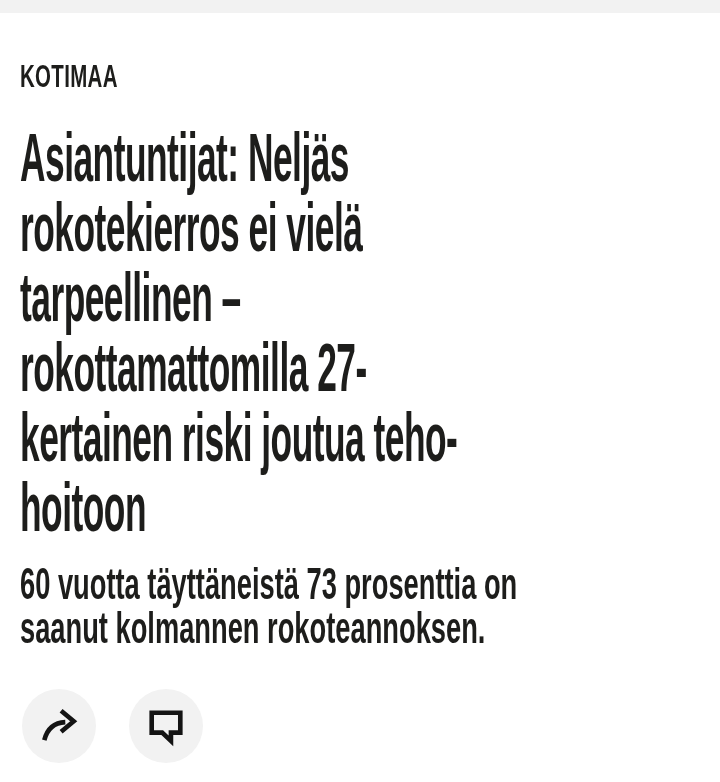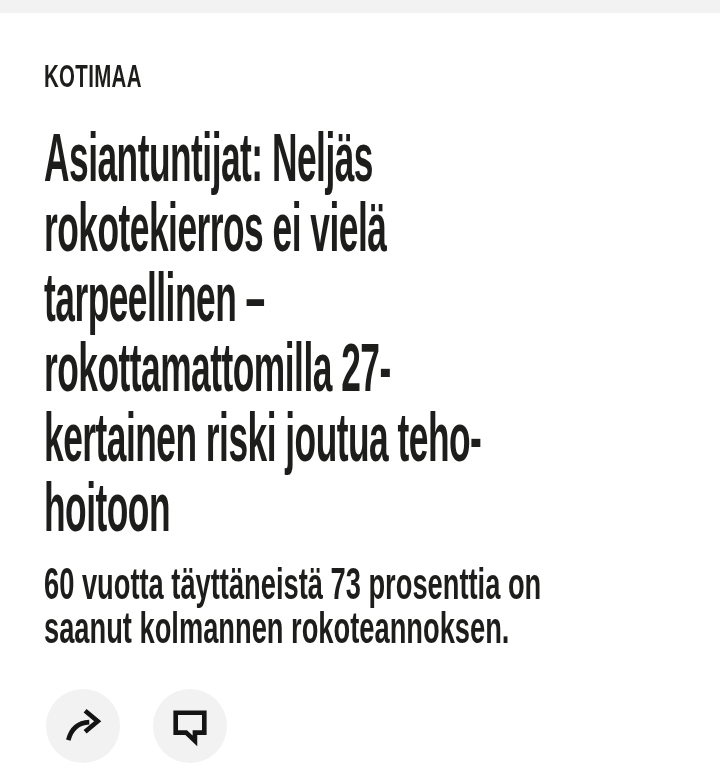--- a/index.html
+++ b/index.html
@@ -11,21 +11,21 @@
     font-family: "Liberation Sans", "DejaVu Sans", sans-serif;
     color: #1d1d1b;
     position: relative;
   }
   .topbar {
     width: 720px;
     height: 13px;
     background: #f2f2f2;
   }
   .content {
-    padding-left: 44px;
+    padding-left: 20px;
     padding-right: 20px;
   }
   .kicker {
     margin-top: 45px;
     font-size: 31px;
     font-weight: 700;
     line-height: 37px;
     white-space: nowrap;
     width: 400px;
     transform: scaleX(0.66);

